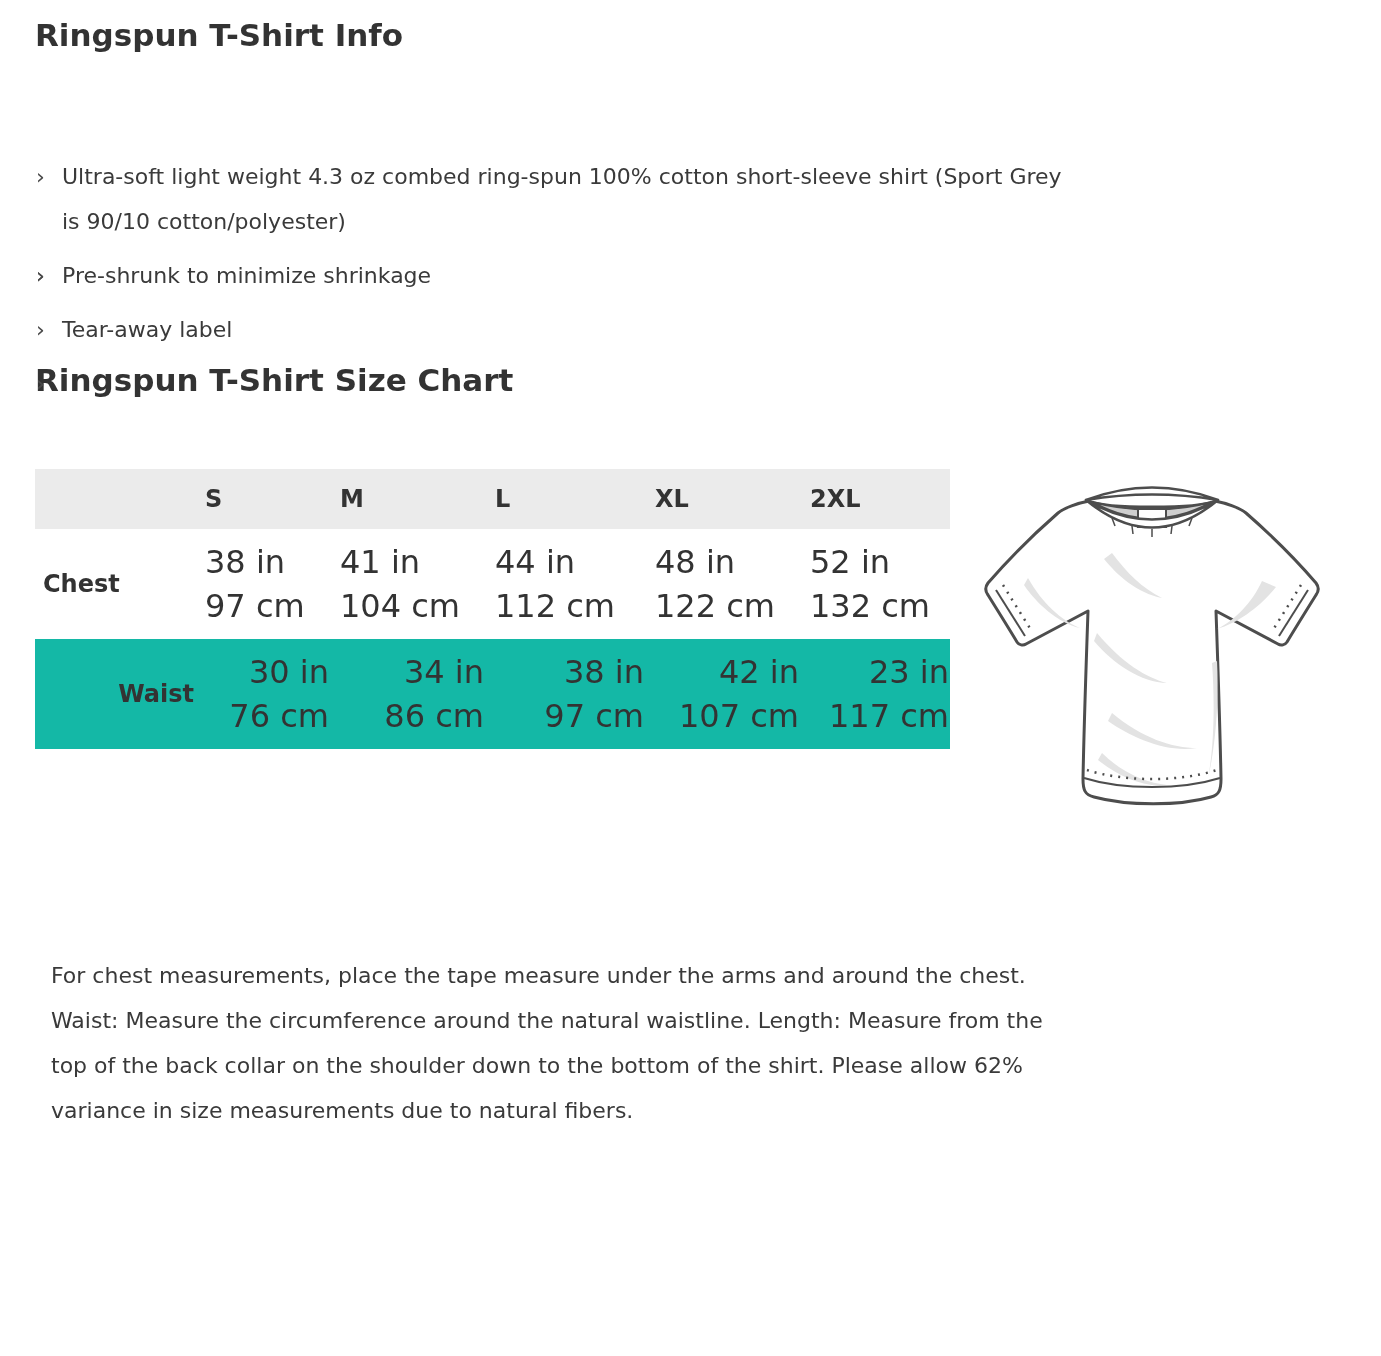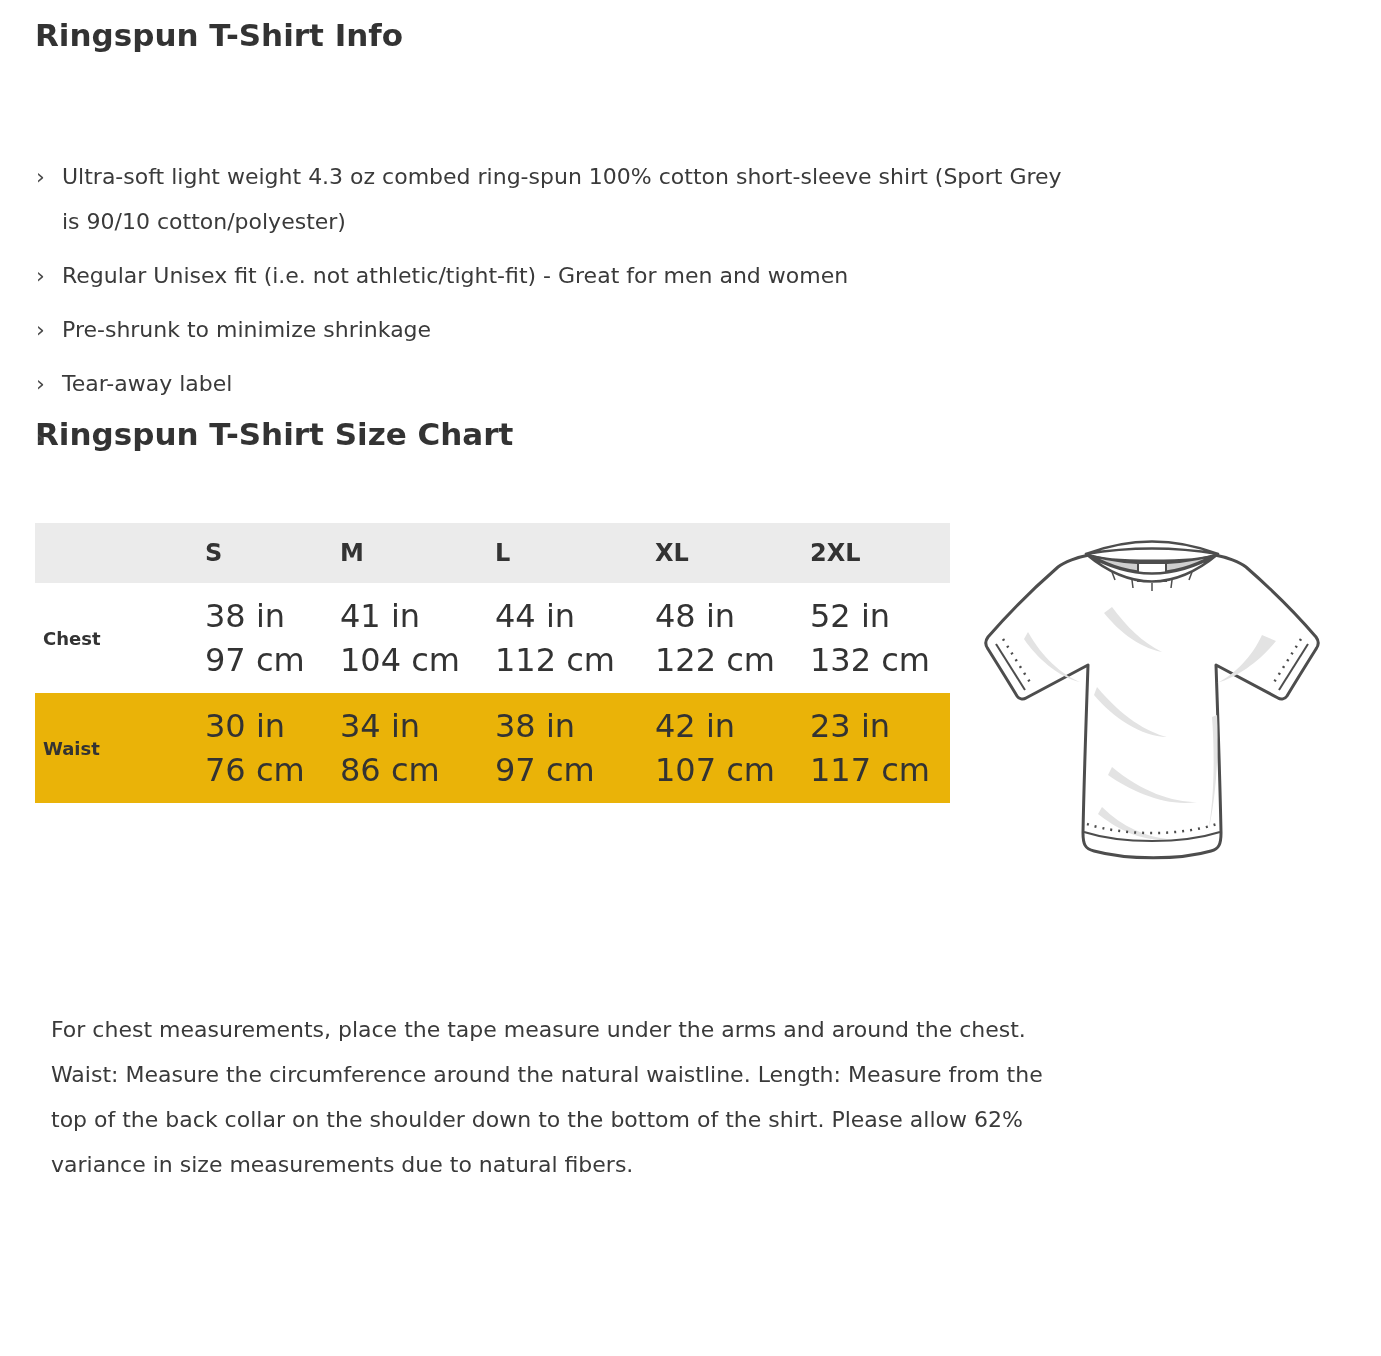--- a/index.html
+++ b/index.html
@@ -65,24 +65,25 @@
     font-size: 24px;
     font-weight: 700;
     padding: 0 0 0 10px;
     vertical-align: middle;
   }
   table.size-chart tbody tr {
     height: 110px;
     background: #ffffff;
   }
   table.size-chart tbody tr.stripe {
-    background: #eab308;
+    background: #14b8a6;
+    text-align: right;
   }
   td.row-label {
-    font-size: 18px;
+    font-size: 24px;
     font-weight: 700;
     padding-left: 8px;
     vertical-align: middle;
   }
   td.size-cell {
     font-size: 32px;
     padding-left: 10px;
     vertical-align: middle;
   }
   td.size-cell .line {
@@ -110,21 +111,20 @@
 
   <h2 class="section-heading">Ringspun T-Shirt Info</h2>
 
   <ul class="features">
     <li>
       <span class="marker">›</span>
       <span>Ultra-soft light weight 4.3 oz combed ring-spun 100% cotton short-sleeve shirt (Sport Grey is 90/10 cotton/polyester)</span>
     </li>
     <li>
       <span class="marker">›</span>
-      <span>Regular Unisex fit (i.e. not athletic/tight-fit) - Great for men and women</span>
     </li>
     <li>
       <span class="marker">›</span>
       <span>Pre-shrunk to minimize shrinkage</span>
     </li>
     <li>
       <span class="marker">›</span>
       <span>Tear-away label</span>
     </li>
     <li>

